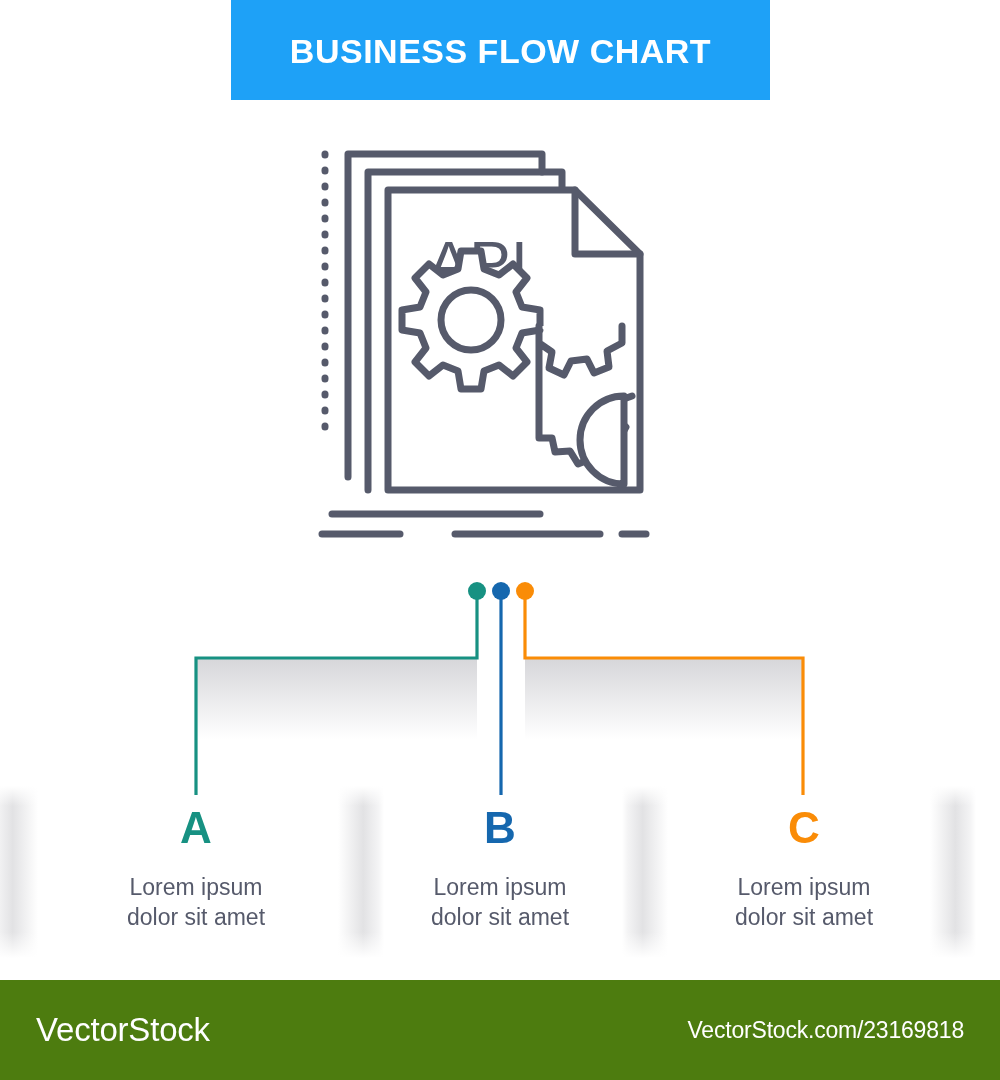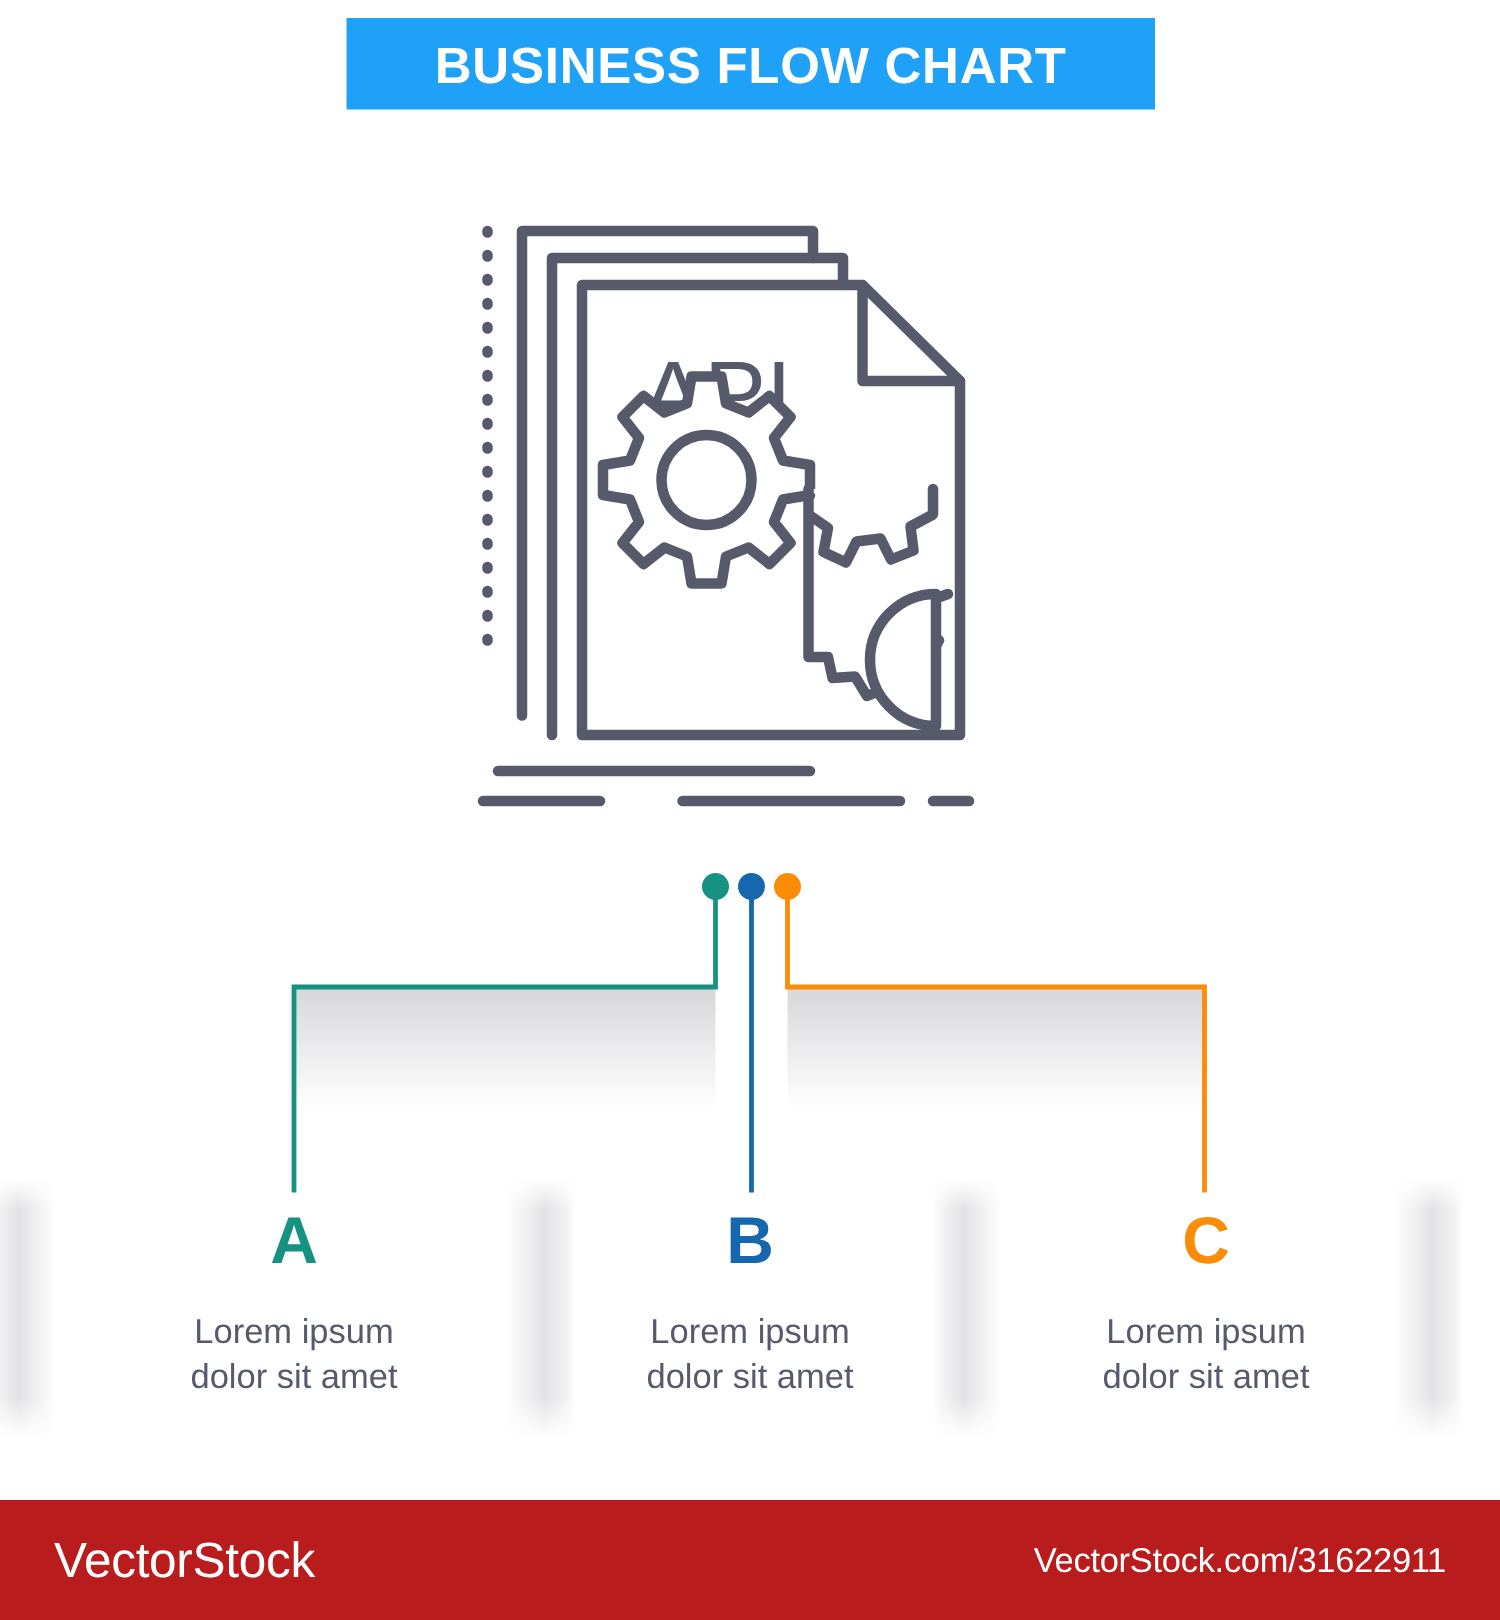--- a/index.html
+++ b/index.html
@@ -16,23 +16,23 @@
     width: 1000px;
     height: 1080px;
     background: #ffffff;
     overflow: hidden;
   }
 
   
   .banner {
     position: absolute;
     left: 231px;
-    top: 12px;
+    top: 0;
     width: 539px;
-    height: 61px;
+    height: 100px;
     background: #1ea1f7;
     display: flex;
     align-items: center;
     justify-content: center;
   }
   .banner-title {
     color: #ffffff;
     font-size: 34px;
     font-weight: 700;
     letter-spacing: 0.5px;
@@ -117,22 +117,22 @@
     font-weight: 400;
     white-space: pre-line;
   }
 
   
   .footer {
     position: absolute;
     left: 0;
     bottom: 0;
     width: 1000px;
-    height: 80px;
-    background: #b91c1c;
+    height: 100px;
+    background: #4d7c0f;
     display: flex;
     align-items: center;
     justify-content: space-between;
     box-sizing: border-box;
     padding: 0 36px;
   }
   .footer-brand {
     color: #ffffff;
     font-size: 33px;
     font-weight: 400;
@@ -235,16 +235,16 @@
   </div>
 
   <div class="step" style="left:684px;">
     <div class="step-letter" style="color:#fa8c07;">C</div>
     <div class="step-desc">Lorem ipsum
 dolor sit amet</div>
   </div>
 
   <div class="footer">
     <div class="footer-brand">VectorStock</div>
-    <div class="footer-url">VectorStock.com/31622911</div>
+    <div class="footer-url">VectorStock.com/23169818</div>
   </div>
 
 </div>
 
 </body></html>

